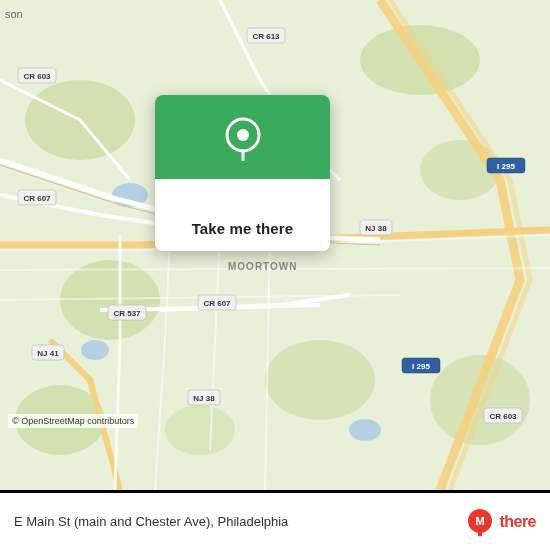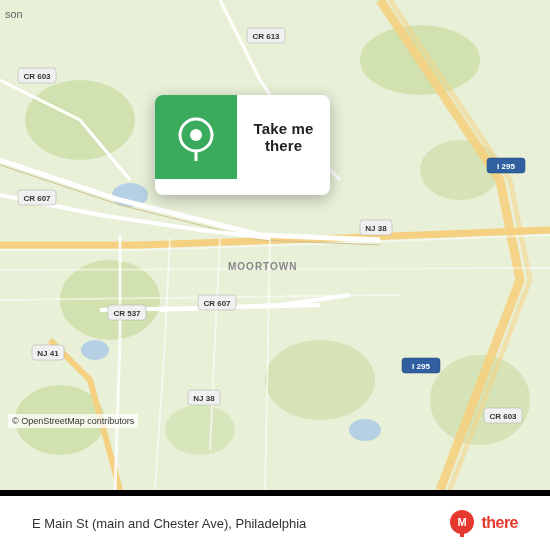--- a/index.html
+++ b/index.html
@@ -30,24 +30,26 @@
     
     #popup-card {
       position: absolute;
       top: 95px;
       left: 155px;
       width: 175px;
       background: white;
       border-radius: 8px;
       box-shadow: 0 4px 16px rgba(0,0,0,0.28);
       display: flex;
-      align-items: center;
-      padding-bottom: 16px;
+      flex-direction: column;
+      align-items: center;
+      padding-bottom: 0;
       overflow: hidden;
       z-index: 10;
+      gap: 27px;
     }
 
     #popup-green-top {
       background: #3aaa5c;
       width: 100%;
       display: flex;
       align-items: center;
       justify-content: center;
       padding: 22px 0 18px 0;
     }
@@ -70,22 +72,22 @@
       letter-spacing: 0.01em;
     }
 
     
     #bottom-bar {
       width: 550px;
       height: 60px;
       background: white;
       display: flex;
       align-items: center;
-      padding: 0 32px;
-      border-top: 6px solid #000000;
+      padding: 0 14px;
+      border-top: 3px solid #000000;
       position: relative;
       z-index: 5;
     }
 
     #bottom-location-text {
       flex: 1;
       font-size: 13px;
       color: #333;
       font-weight: 400;
     }

